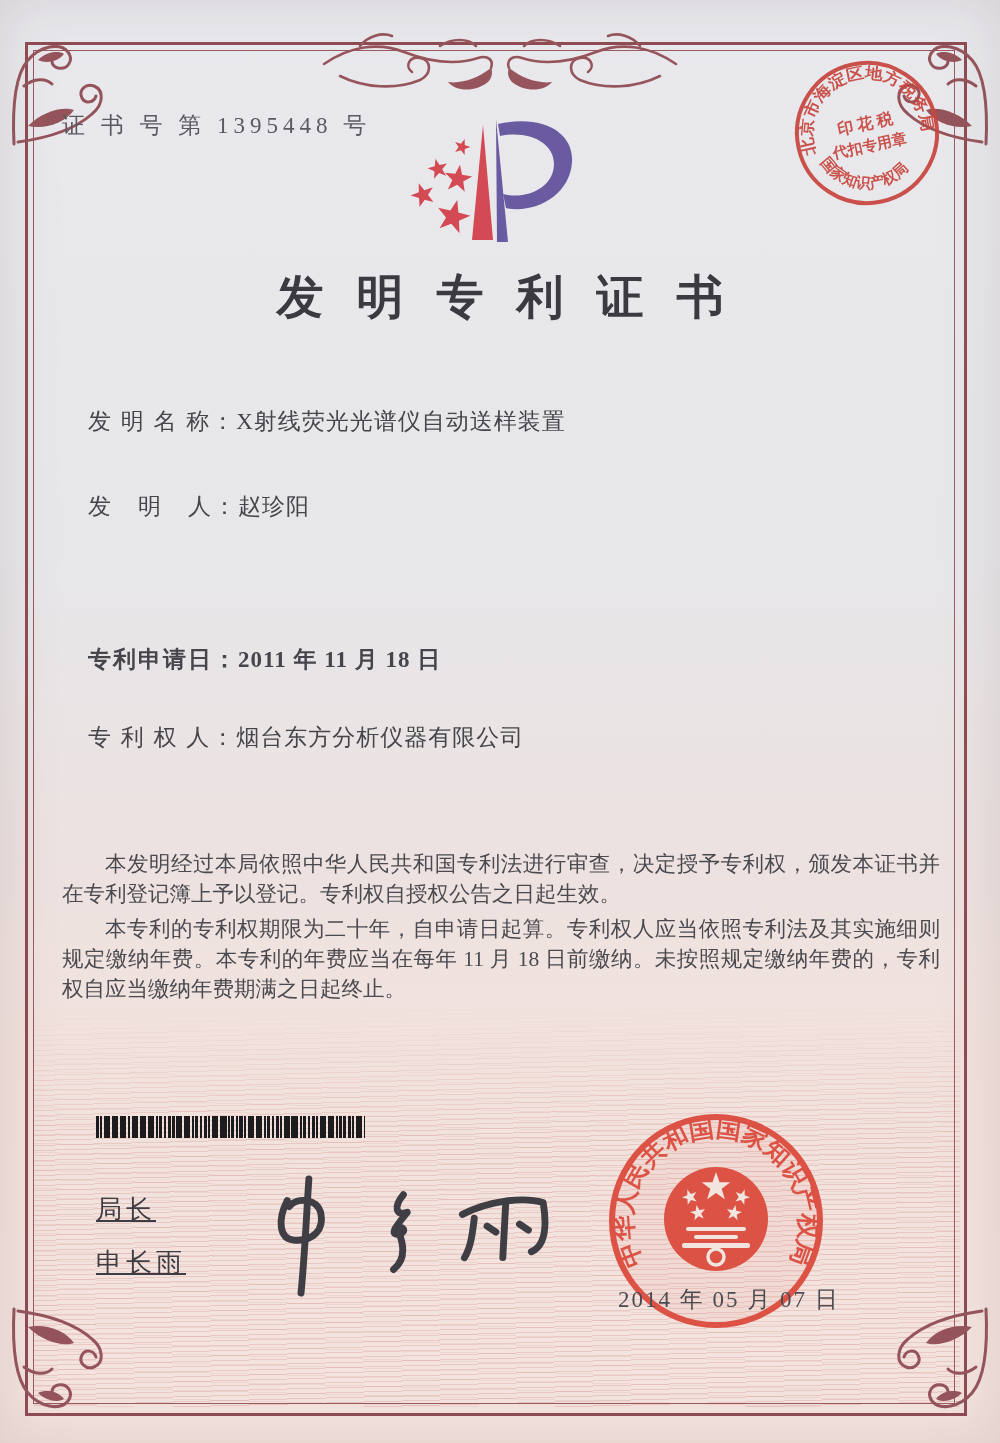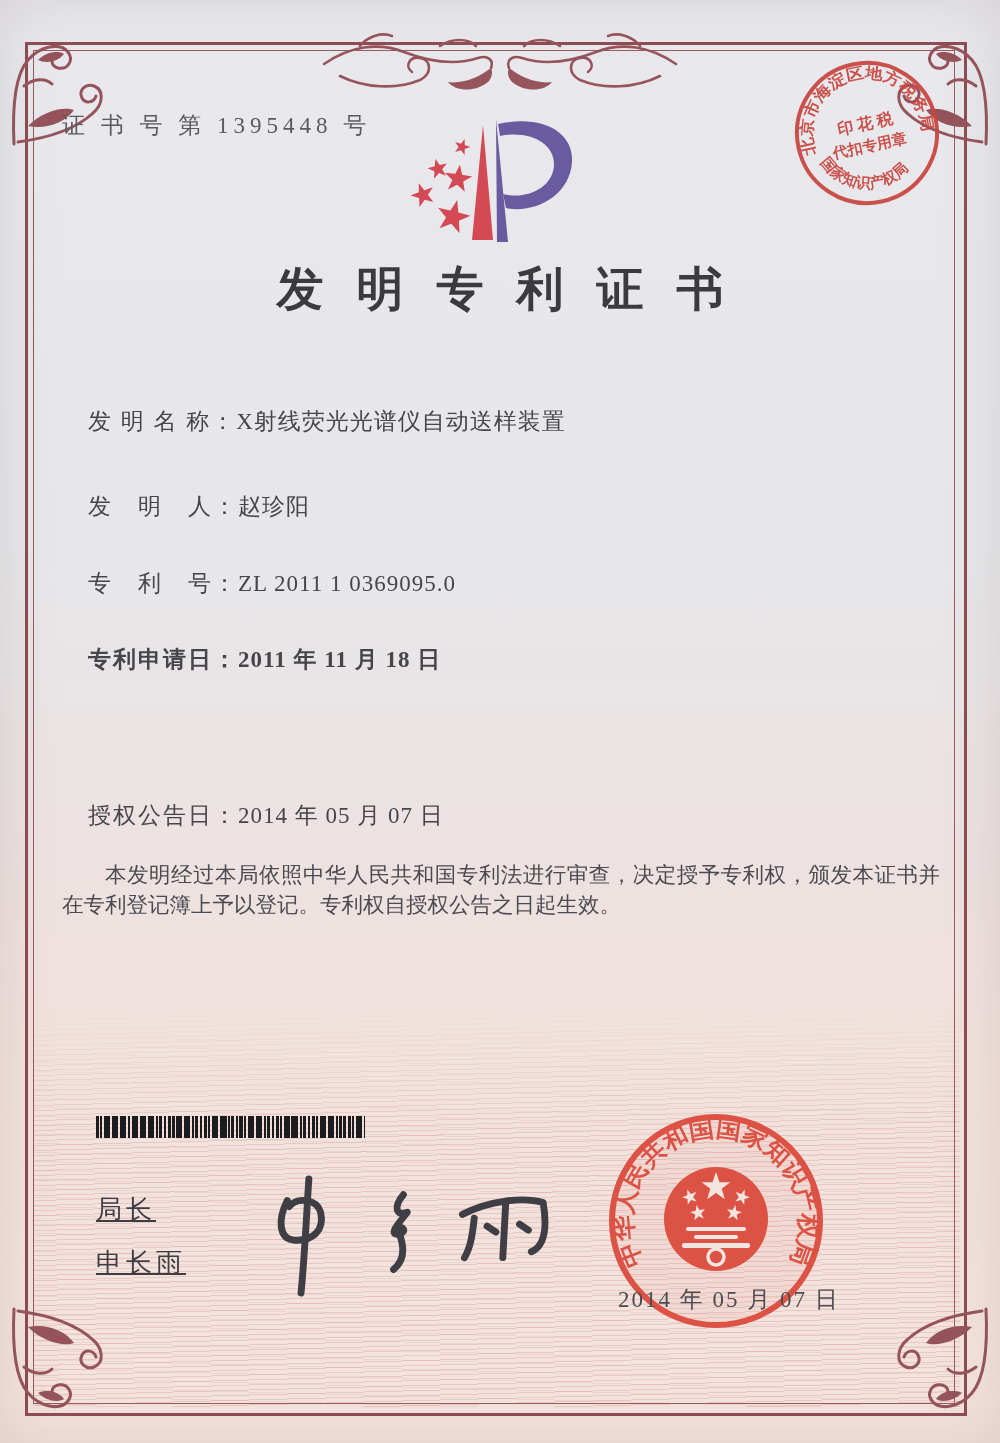--- a/index.html
+++ b/index.html
@@ -25,34 +25,34 @@
     border:1px solid #9a5a60;}
   .corner{position:absolute;width:120px;height:120px;}
   .corner.tl{left:8px;top:26px;}
   .corner.tr{right:8px;top:26px;transform:scaleX(-1);}
   .corner.bl{left:8px;bottom:16px;transform:scaleY(-1);}
   .corner.br{right:8px;bottom:16px;transform:scale(-1,-1);}
   .top-ornament{position:absolute;left:320px;top:14px;width:360px;height:100px;}
 
   .cert-no{position:absolute;left:62px;top:110px;font-size:23px;letter-spacing:5px;color:#595960;}
   .logo{position:absolute;left:402px;top:112px;width:185px;height:138px;}
-  .title{position:absolute;left:0;right:0;top:258px;margin:0;text-align:center;
+  .title{position:absolute;left:0;right:0;top:258px;margin:8px;text-align:center;
     font-size:47px;font-weight:600;color:#3a3a40;letter-spacing:33px;text-indent:33px;}
 
   .tax-stamp{position:absolute;left:791px;top:57px;width:152px;height:152px;
     transform:rotate(-12deg);opacity:0.92;}
 
   .field{position:absolute;left:88px;font-size:23px;color:#45454b;white-space:nowrap;}
   .field .lab{letter-spacing:2px;}
   .field .val{letter-spacing:1px;}
   .f0{top:406px;} .f1{top:491px;} .f2{top:568px;} .f3{top:644px;font-weight:bold;} .f4{top:722px;} .f5{top:800px;}
 
   .body-text{position:absolute;left:62px;top:849px;width:878px;font-size:21.5px;
     line-height:30px;color:#4a4a50;text-align:justify;}
-  .body-text p{margin:11px 0 5px 0;text-indent:2em;}
+  .body-text p{margin:0 0 5px 0;text-indent:2em;}
 
   .barcode{position:absolute;left:96px;top:1116px;width:269px;height:22px;
     background:
       repeating-linear-gradient(90deg,#1c1c1e 0 2px,transparent 2px 4px),
       repeating-linear-gradient(90deg,#1c1c1e 0 3px,transparent 3px 9px),
       repeating-linear-gradient(90deg,#1c1c1e 0 1px,transparent 1px 13px);}
 
   .signer{position:absolute;left:96px;top:1192px;font-size:26px;color:#3d3d43;letter-spacing:4px;text-decoration:underline;}
   .signer div{margin-bottom:18px;}
   .signature{position:absolute;left:238px;top:1172px;width:315px;height:130px;}
@@ -153,32 +153,30 @@
     <text x="76" y="72" text-anchor="middle" font-size="16" font-weight="bold" fill="#c8453e">印 花 税</text>
     <text x="76" y="94" text-anchor="middle" font-size="15" font-weight="bold" fill="#c8453e">代扣专用章</text>
   </svg>
 
   <div class="field f1">
     <span class="lab">发　明　人：</span><span class="val">赵珍阳</span>
   </div>
   <div class="field f0">
     <span class="lab">发 明 名 称：</span><span class="val">X射线荧光光谱仪自动送样装置</span>
   </div>
-  <div class="field f2">
-    <span class="lab">专　利　号：</span><span class="val">ZL 2011 1 0369095.0</span>
-  </div>
   <div class="field f3">
     <span class="lab">专利申请日：</span><span class="val">2011 年 11 月 18 日</span>
   </div>
-  <div class="field f5">
-    <span class="lab">授权公告日：</span><span class="val">2014 年 05 月 07 日</span>
+  <div class="field f4">
+    <span class="lab">专 利 权 人：</span><span class="val">烟台东方分析仪器有限公司</span>
   </div>
 
   <div class="body-text">
     <p>本发明经过本局依照中华人民共和国专利法进行审查，决定授予专利权，颁发本证书并在专利登记簿上予以登记。专利权自授权公告之日起生效。</p>
+    <p>本专利的专利权期限为二十年，自申请日起算。专利权人应当依照专利法及其实施细则规定缴纳年费。本专利的年费应当在每年 11 月 18 日前缴纳。未按照规定缴纳年费的，专利权自应当缴纳年费期满之日起终止。</p>
   </div>
 
   <div class="barcode"></div>
 
   <div class="signer">
     <div>局长</div>
     <div>申长雨</div>
   </div>
 
   <svg class="signature" viewBox="0 0 320 130">

